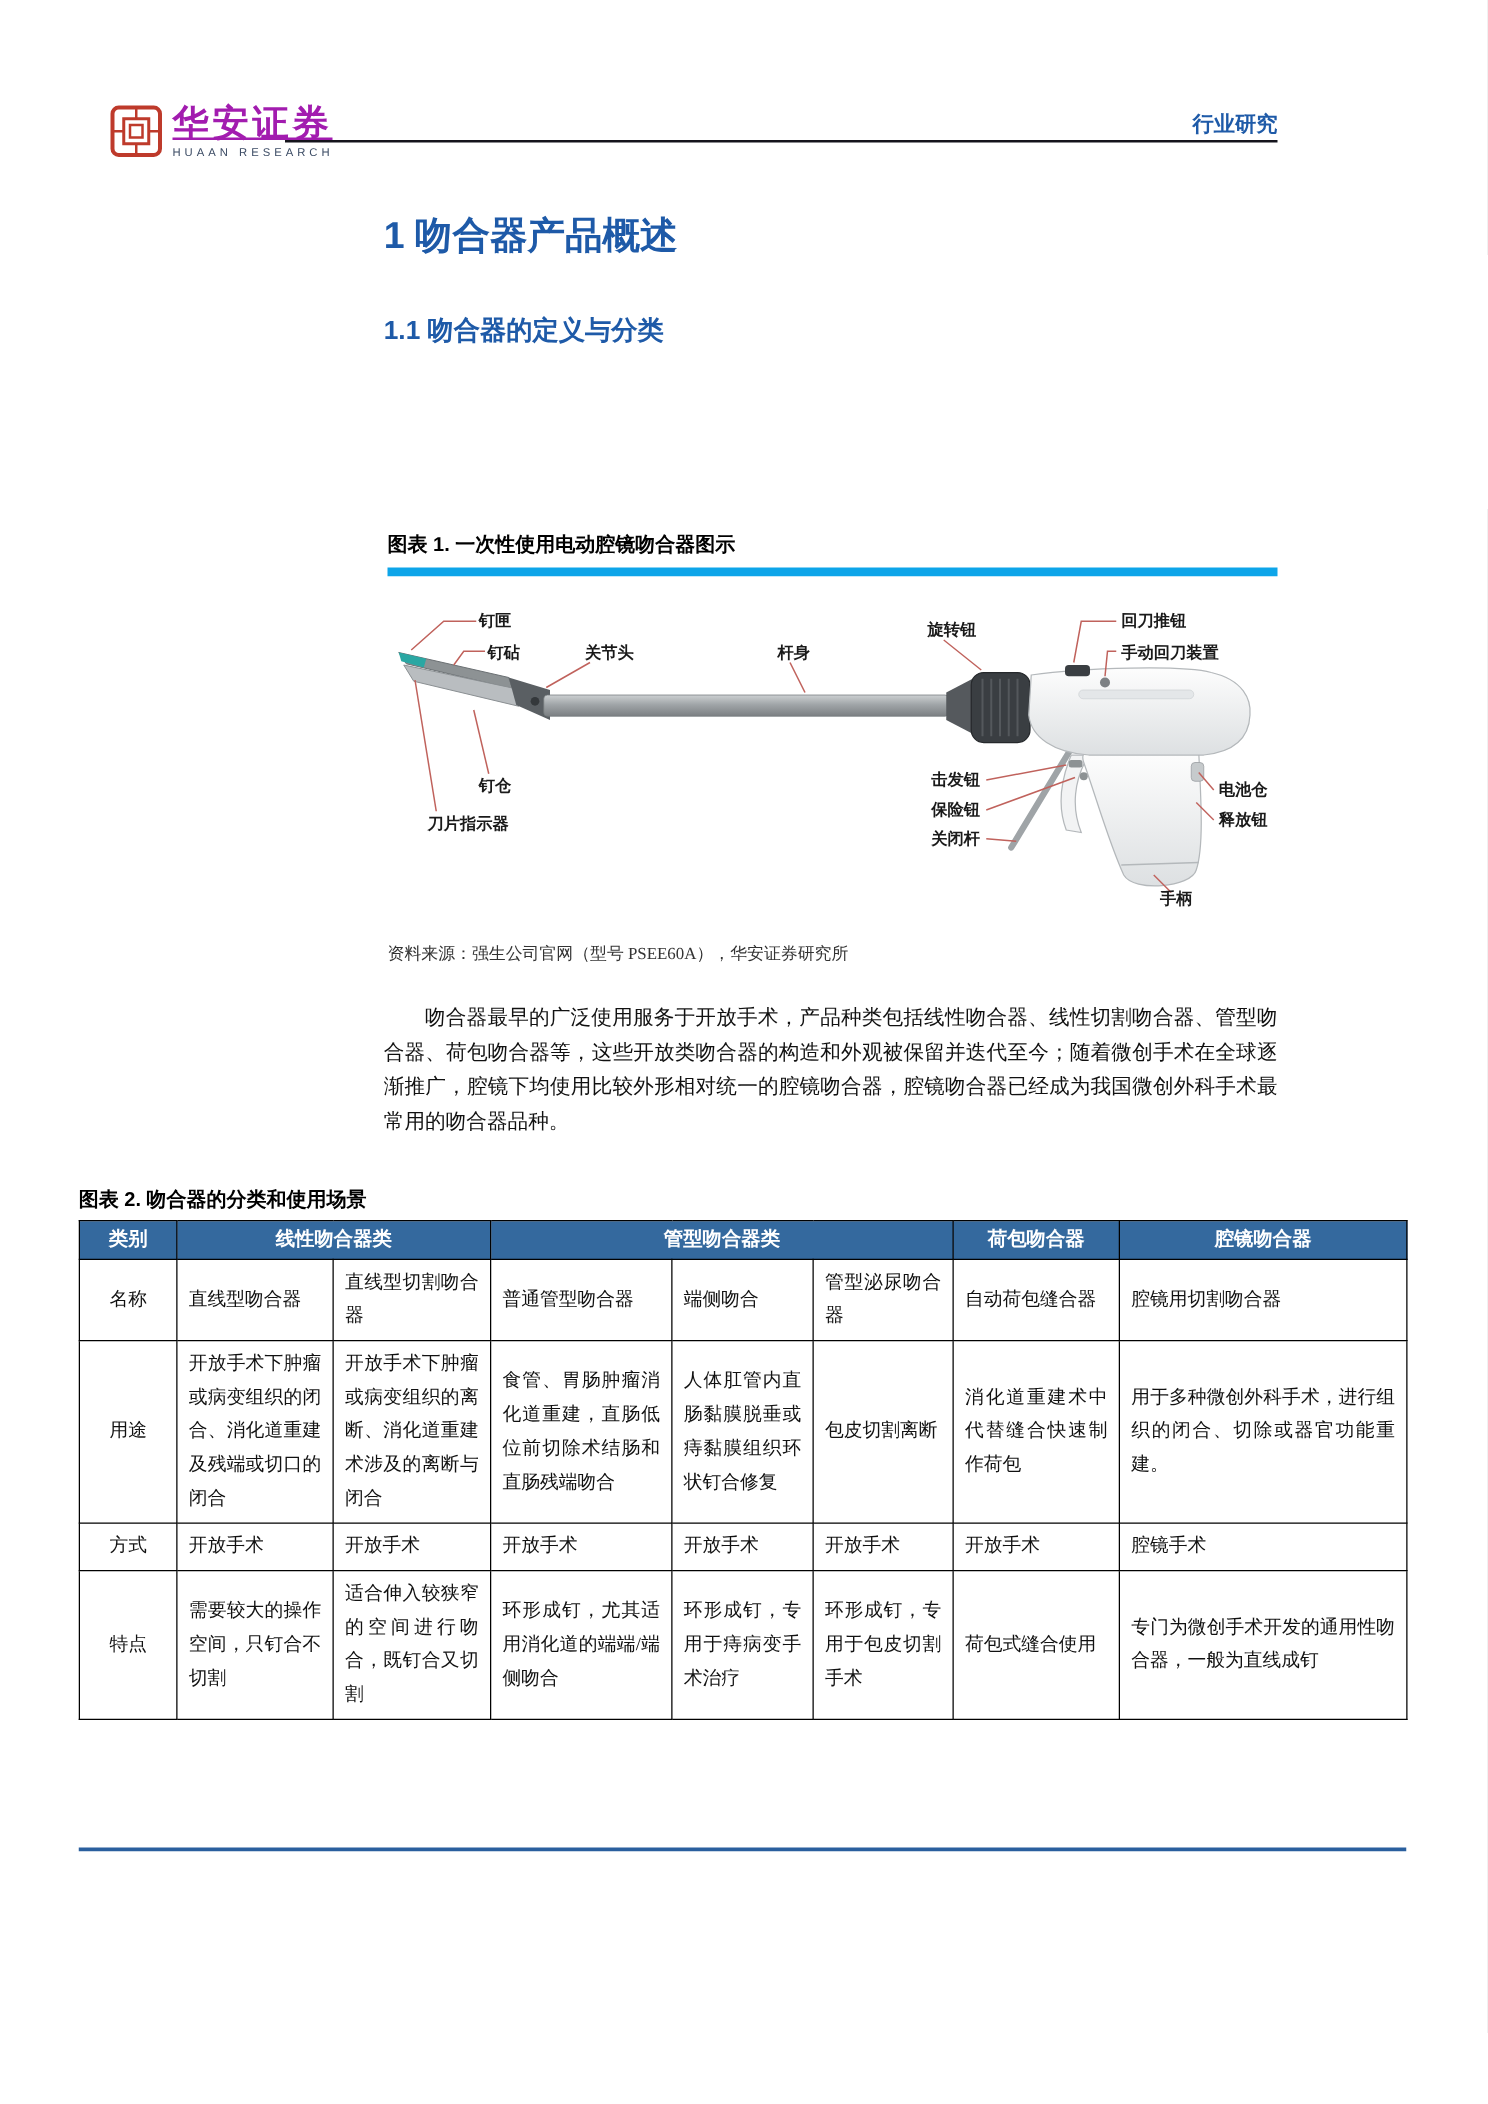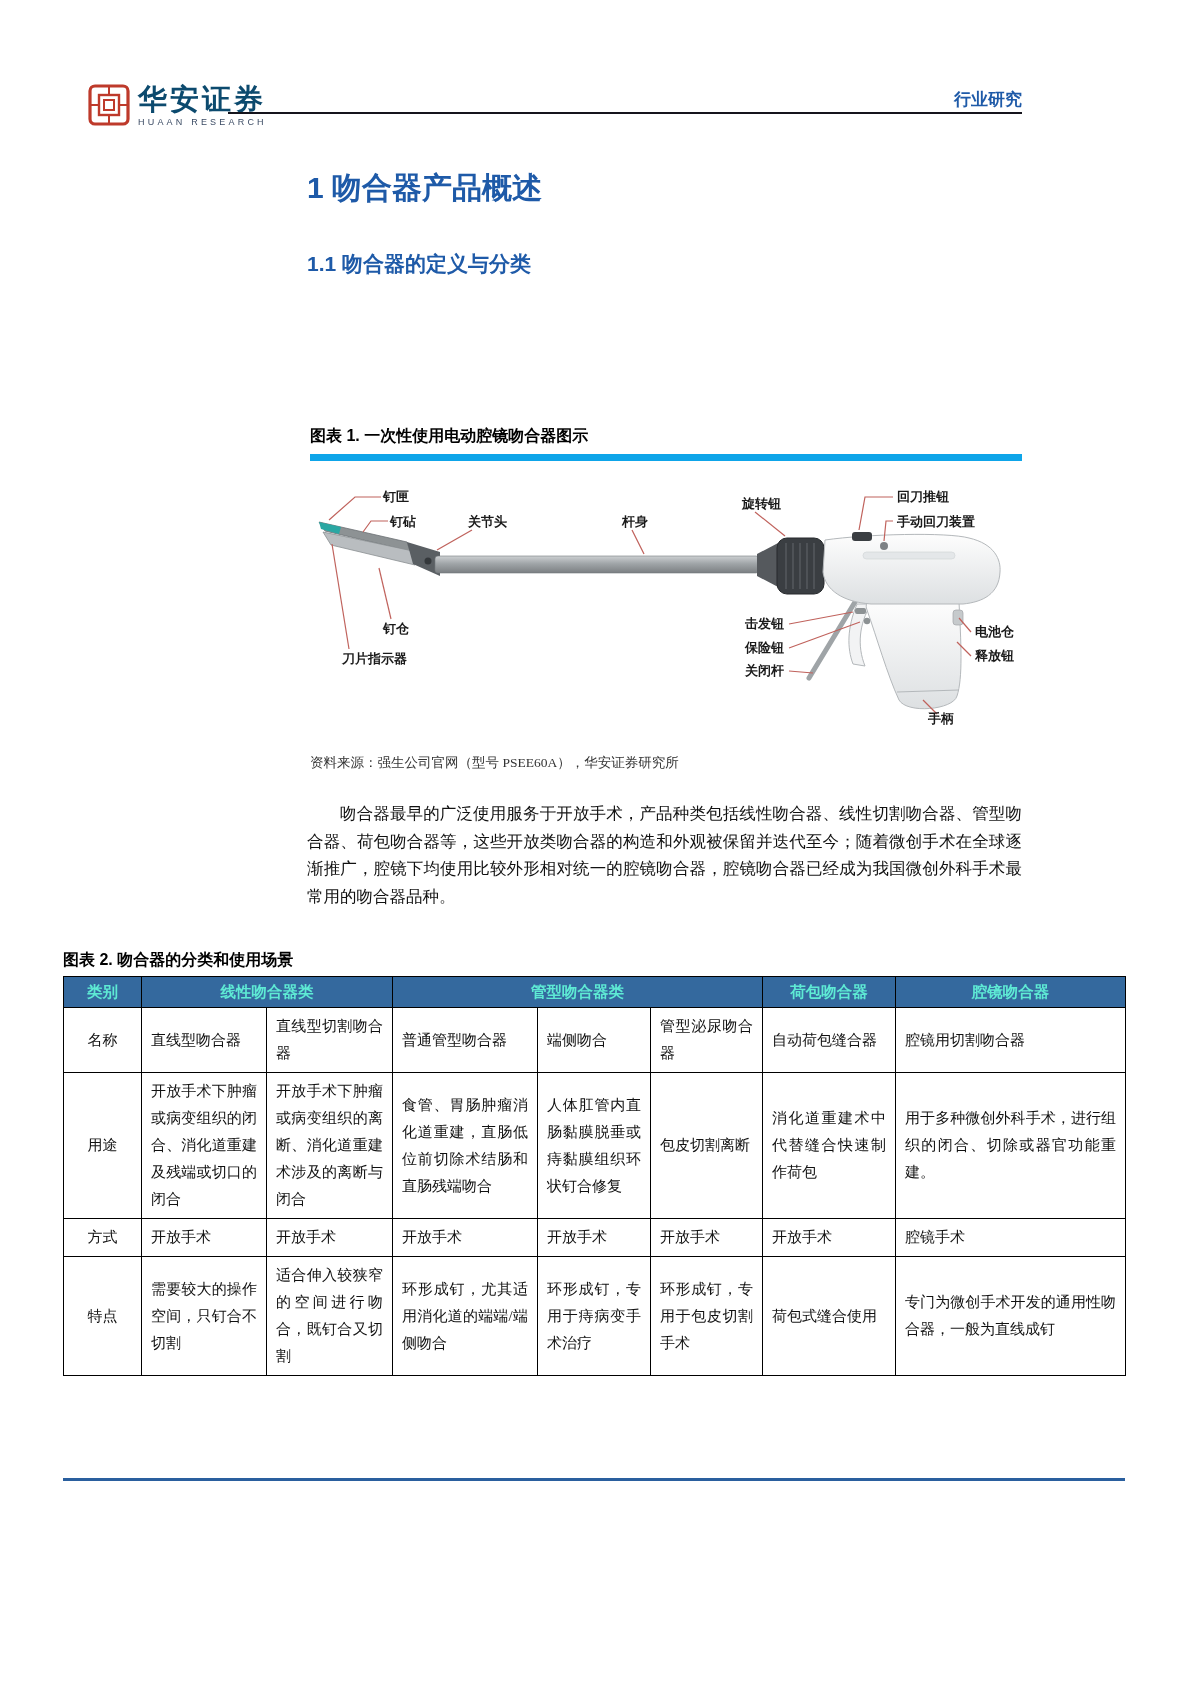--- a/index.html
+++ b/index.html
@@ -5,21 +5,21 @@
   html,body { margin:0; padding:0; background:#e8e8e8; }
   .page {
     position:relative; width:1190px; height:1683px; margin:0 auto;
     background:#ffffff; overflow:hidden;
     font-family:"Liberation Serif","DejaVu Serif",serif; color:#111;
   }
   
   .hdr-logo { position:absolute; left:88px; top:84px; display:flex; align-items:flex-start; }
   .seal { width:42px; height:42px; }
   .logo-txt { margin-left:8px; }
-  .logo-cn { font-size:29px; font-weight:bold; color:#0c4a6e; letter-spacing:3px; line-height:30px; font-family:"Liberation Serif",serif; }
+  .logo-cn { font-size:29px; font-weight:bold; color:#a21caf; letter-spacing:3px; line-height:30px; font-family:"Liberation Serif",serif;text-decoration:underline; }
   .logo-en { font-size:9px; letter-spacing:3.2px; color:#3a4a63; margin-top:3px; font-family:"Liberation Sans",sans-serif; }
   .hdr-cat { position:absolute; right:168px; top:88px; color:#1e5aa8; font-weight:bold; font-size:17px; font-family:"Liberation Sans",sans-serif;margin-left:48px; }
   .hdr-rule { position:absolute; left:228px; top:112px; width:794px; height:2px; background:#15141c; }
   
   .h1 { position:absolute; left:307px; top:168px; font-size:30px; font-weight:bold; color:#1e5aa8; font-family:"Liberation Sans",sans-serif; }
   .h2 { position:absolute; left:307px; top:250px; font-size:21px; font-weight:bold; color:#1e5aa8; font-family:"Liberation Sans",sans-serif; }
   .para { position:absolute; left:307px; width:715px; font-size:16.5px; line-height:27.5px; text-align:justify; text-indent:2em; color:#111; }
   .p1 { top:282px; }
   .p2 { top:800px; }
   
@@ -27,21 +27,21 @@
               border-bottom:7px solid #0ea5e9; padding-bottom:7px; font-family:"Liberation Sans",sans-serif; }
   .fig1-canvas { position:absolute; left:307px; top:452px; width:715px; height:300px; }
   .fig-label { font:700 13px "Liberation Sans",sans-serif; fill:#1a1a1a; }
   .leader { stroke:#c0625c; stroke-width:1.2; fill:none; }
   .src { position:absolute; left:310px; top:754px; font-size:13.5px; color:#333; }
   
   .fig2-cap { position:absolute; left:63px; top:950px; font-size:16px; font-weight:bold; color:#000; font-family:"Liberation Sans",sans-serif; }
   .tblwrap { position:absolute; left:63px; top:976px; width:1062px; }
   table.tbl { border-collapse:collapse; table-layout:fixed; width:1062px; font-size:15px; font-family:"Liberation Serif",serif; }
   .tbl th, .tbl td { border:1px solid #000; vertical-align:middle; padding:5px 9px; line-height:27px; color:#111; }
-  .tbl thead th { background:#34699e; color:#5eead4; font-weight:bold; text-align:center; padding:4px 2px; line-height:22px; font-size:15.5px; font-family:"Liberation Sans",sans-serif; }
+  .tbl thead th { background:#34699e; color:#ffffff; font-weight:bold; text-align:center; padding:4px 2px; line-height:22px; font-size:15.5px; font-family:"Liberation Sans",sans-serif; }
   .row-label { text-align:center; }
   .cj { text-align:justify; }
   
   .ftr-line { position:absolute; left:63px; top:1478px; width:1062px; height:3px; background:#2a5f9e; }
   .ftr { position:absolute; left:63px; top:1490px; width:1062px; display:flex; align-items:center; font-size:15px; color:#222; }
   .ftr .l { flex:1; text-align:left; }
   .ftr .c { width:120px; text-align:center; }
   .ftr .r { flex:1; text-align:right; }
 </style>
 </head>

